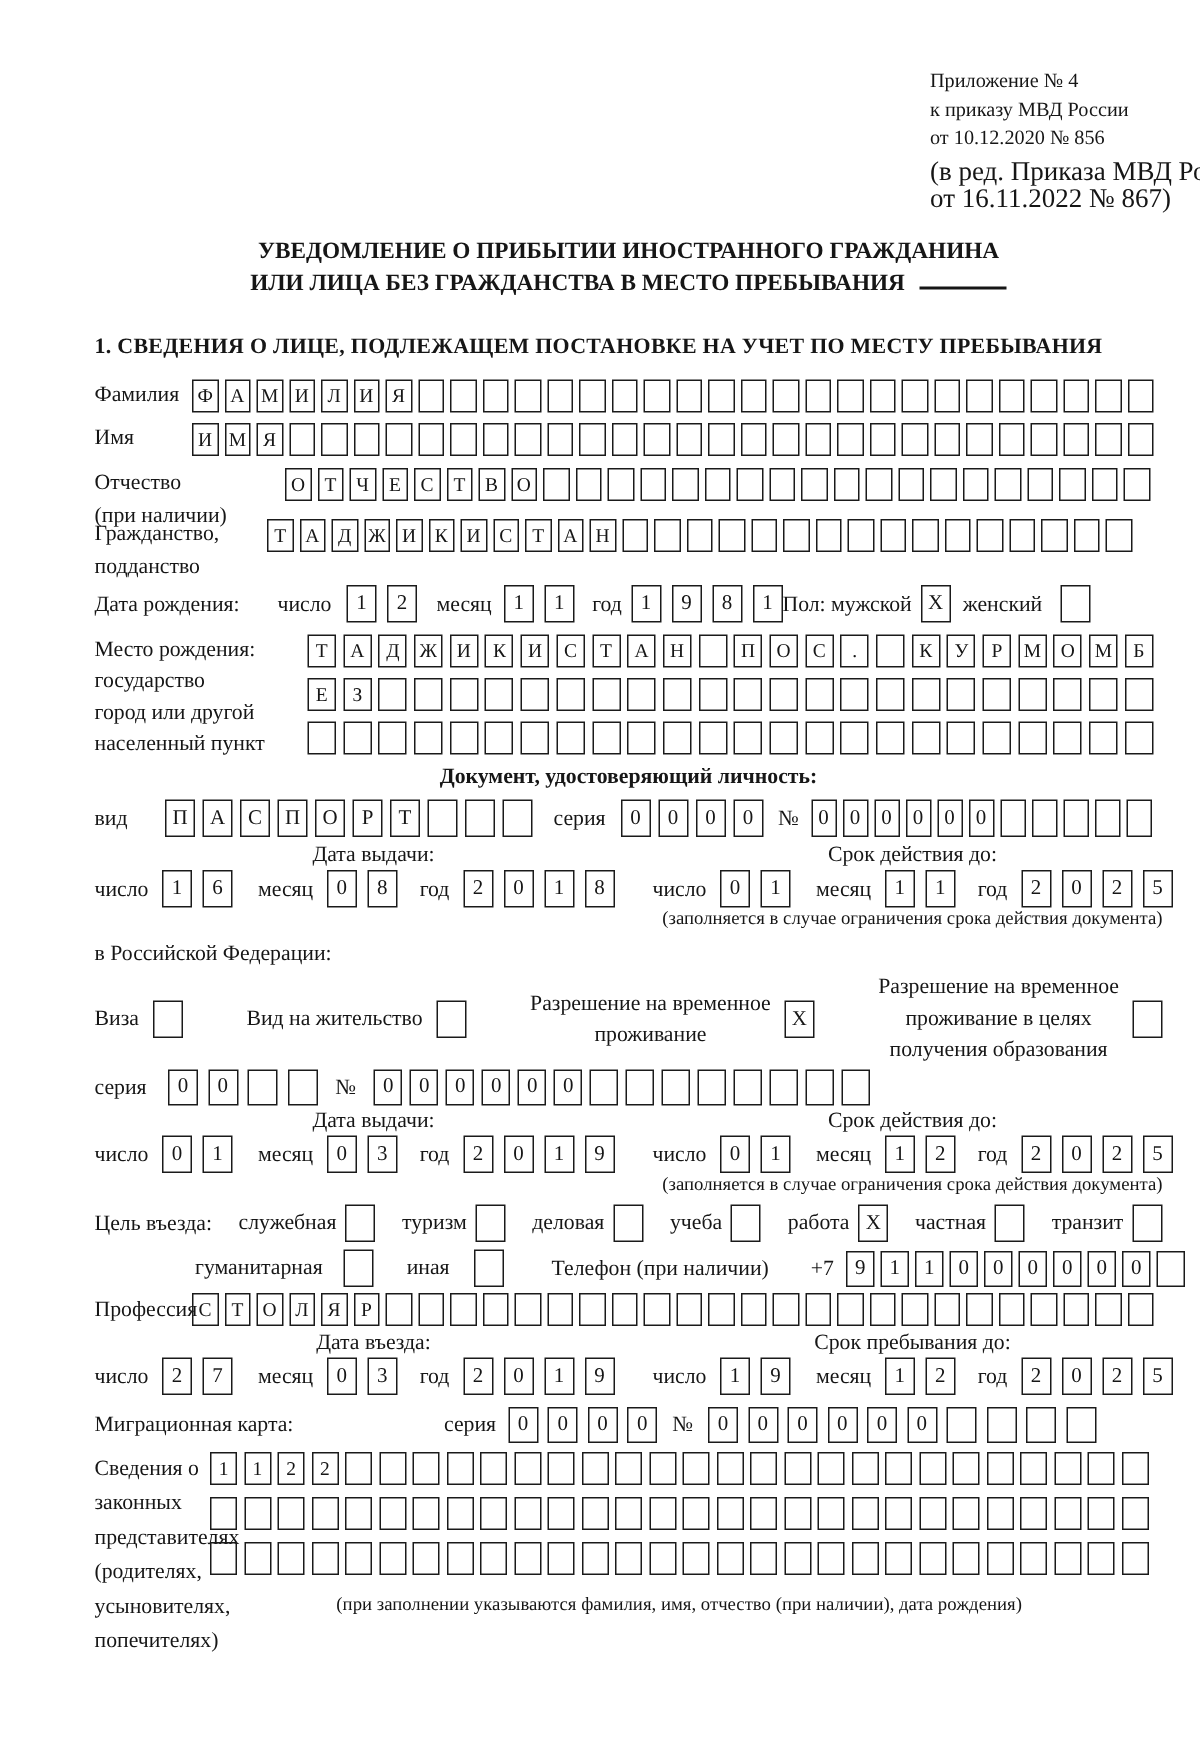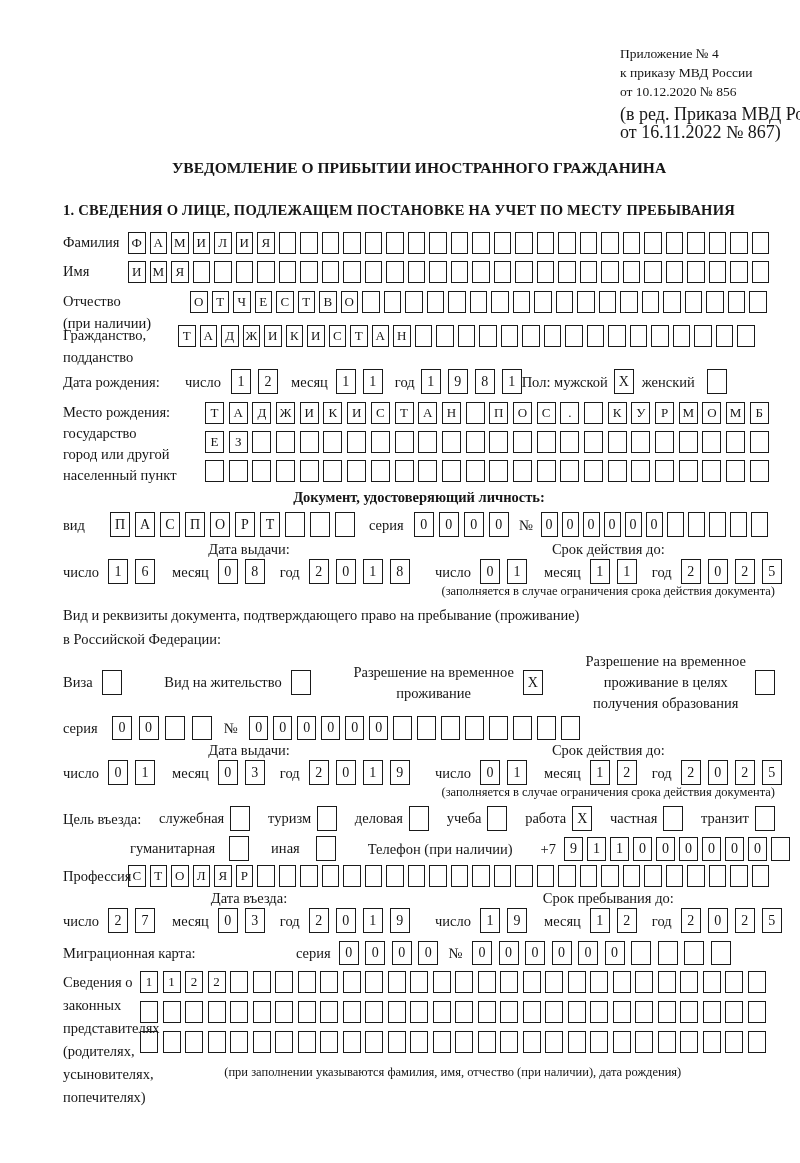--- a/index.html
+++ b/index.html
@@ -84,20 +84,23 @@
     <div>от 10.12.2020 № 856</div>
     <div class="annex-amend">
       <div>(в ред. Приказа МВД России</div>
       <div>от 16.11.2022 № 867)</div>
     </div>
   </div>
 
 
   <div class="title">
     <div>УВЕДОМЛЕНИЕ О ПРИБЫТИИ ИНОСТРАННОГО ГРАЖДАНИНА</div>
+    <div>
+      <span>ИЛИ ЛИЦА БЕЗ ГРАЖДАНСТВА В МЕСТО ПРЕБЫВАНИЯ</span><span class="title-underline"></span>
+    </div>
   </div>
 
   <div class="section-heading">1. СВЕДЕНИЯ О ЛИЦЕ, ПОДЛЕЖАЩЕМ ПОСТАНОВКЕ НА УЧЕТ ПО МЕСТУ ПРЕБЫВАНИЯ</div>
 
   <div class="row" style="margin-top:13px">
     <span class="lbl" style="width:65px">Фамилия</span>
     <span class="cells">
         <span class="cell">Ф</span>
         <span class="cell">А</span>
         <span class="cell">М</span>
@@ -434,21 +437,20 @@
             <span class="cell">0</span>
             <span class="cell">2</span>
             <span class="cell">5</span>
           </span>
       </div>
     </div>
   </div>
   <div class="note-right">(заполняется в случае ограничения срока действия документа)</div>
 
   <div class="intro">
-    <div>Вид и реквизиты документа, подтверждающего право на пребывание (проживание)</div>
     <div>в Российской Федерации:</div>
   </div>
 
   <div class="options-row">
     <div class="option">
       <span class="lines">Виза</span>
       <span class="checkbox"></span>
     </div>
     <div class="option">
       <span class="lines">Вид на жительство</span>

